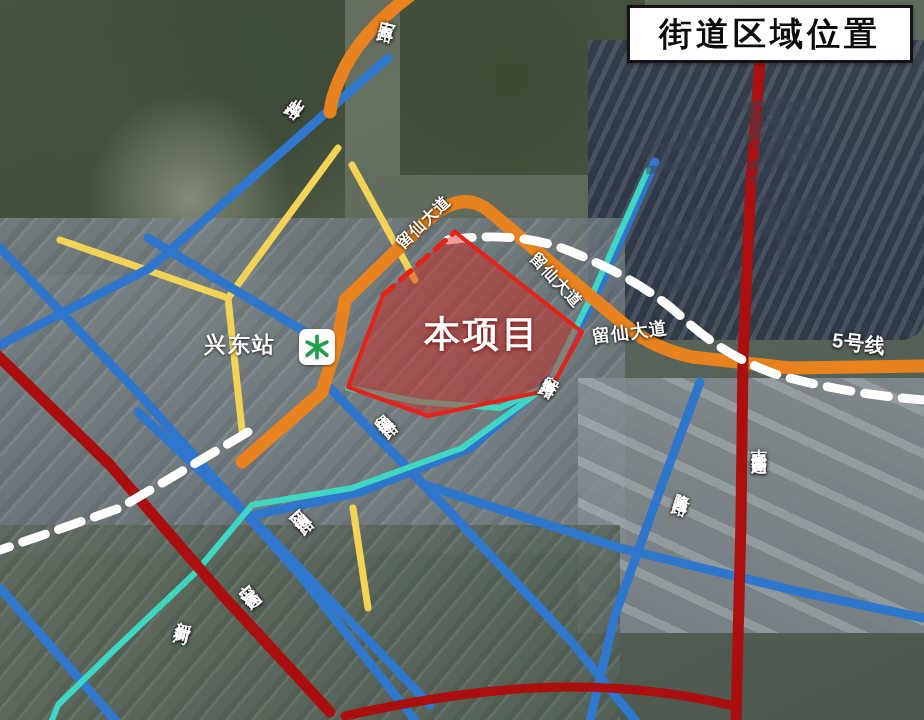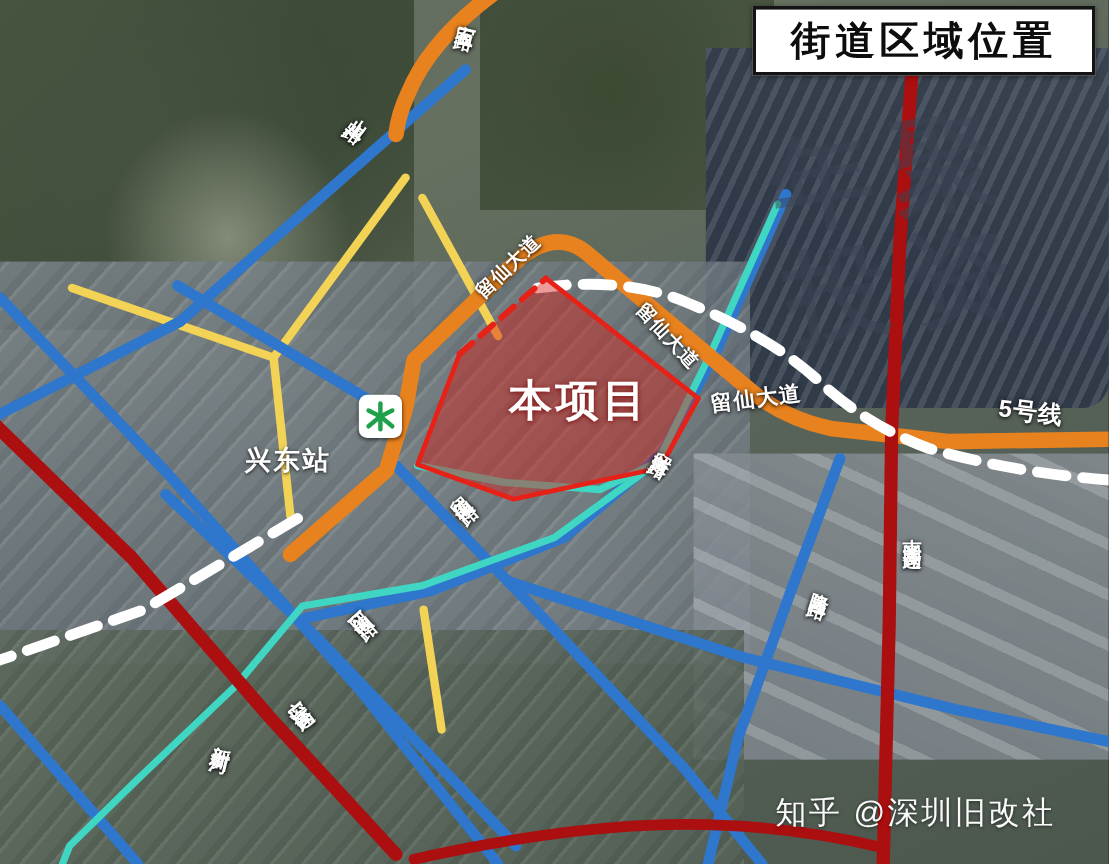--- a/index.html
+++ b/index.html
@@ -40,21 +40,21 @@
        border:3px solid #141414;display:flex;align-items:center;justify-content:center;
        box-shadow:0 1px 4px rgba(0,0,0,.4);}
   #title-box span{font-size:33px;font-weight:bold;color:#0d0d0d;letter-spacing:4px;}
   #watermark{position:absolute;left:648px;top:96px;font-size:86px;font-weight:bold;line-height:1.1;
        color:rgba(58,68,84,.5);transform:rotate(-8deg);letter-spacing:16px;text-align:center;}
   #credit{position:absolute;left:646px;top:660px;font-size:26px;color:#fafafa;
        text-shadow:0 1px 3px rgba(0,0,0,.6);letter-spacing:2px;}
   #project-label{position:absolute;left:424px;top:310px;font-size:36px;font-weight:bold;color:#fff;
        letter-spacing:3px;text-shadow:0 1px 4px rgba(120,0,0,.9);}
   #station-name{position:absolute;left:204px;top:330px;font-size:22px;font-weight:bold;color:#fff;
-       text-shadow:0 1px 3px rgba(0,0,0,.85);letter-spacing:2px;margin-top:39px;}
+       text-shadow:0 1px 3px rgba(0,0,0,.85);letter-spacing:2px;}
   #metro-badge{position:absolute;left:299px;top:329px;width:36px;height:36px;background:#fff;
        border-radius:7px;display:flex;align-items:center;justify-content:center;
        box-shadow:0 1px 3px rgba(0,0,0,.5);}
 </style>
 </head>
 <body>
 
 <div id="map">
 
   <div class="patch" id="hills-nw"></div>
@@ -130,15 +130,14 @@
 
   <div id="title-box">
     <span>街道区域位置</span>
   </div>
 
   <div id="watermark">
     <div>年聚</div>
     <div>投资</div>
   </div>
 
-  <div id="credit">知乎 @深圳旧改社</div>
 
 </div>
 
 </body></html>

